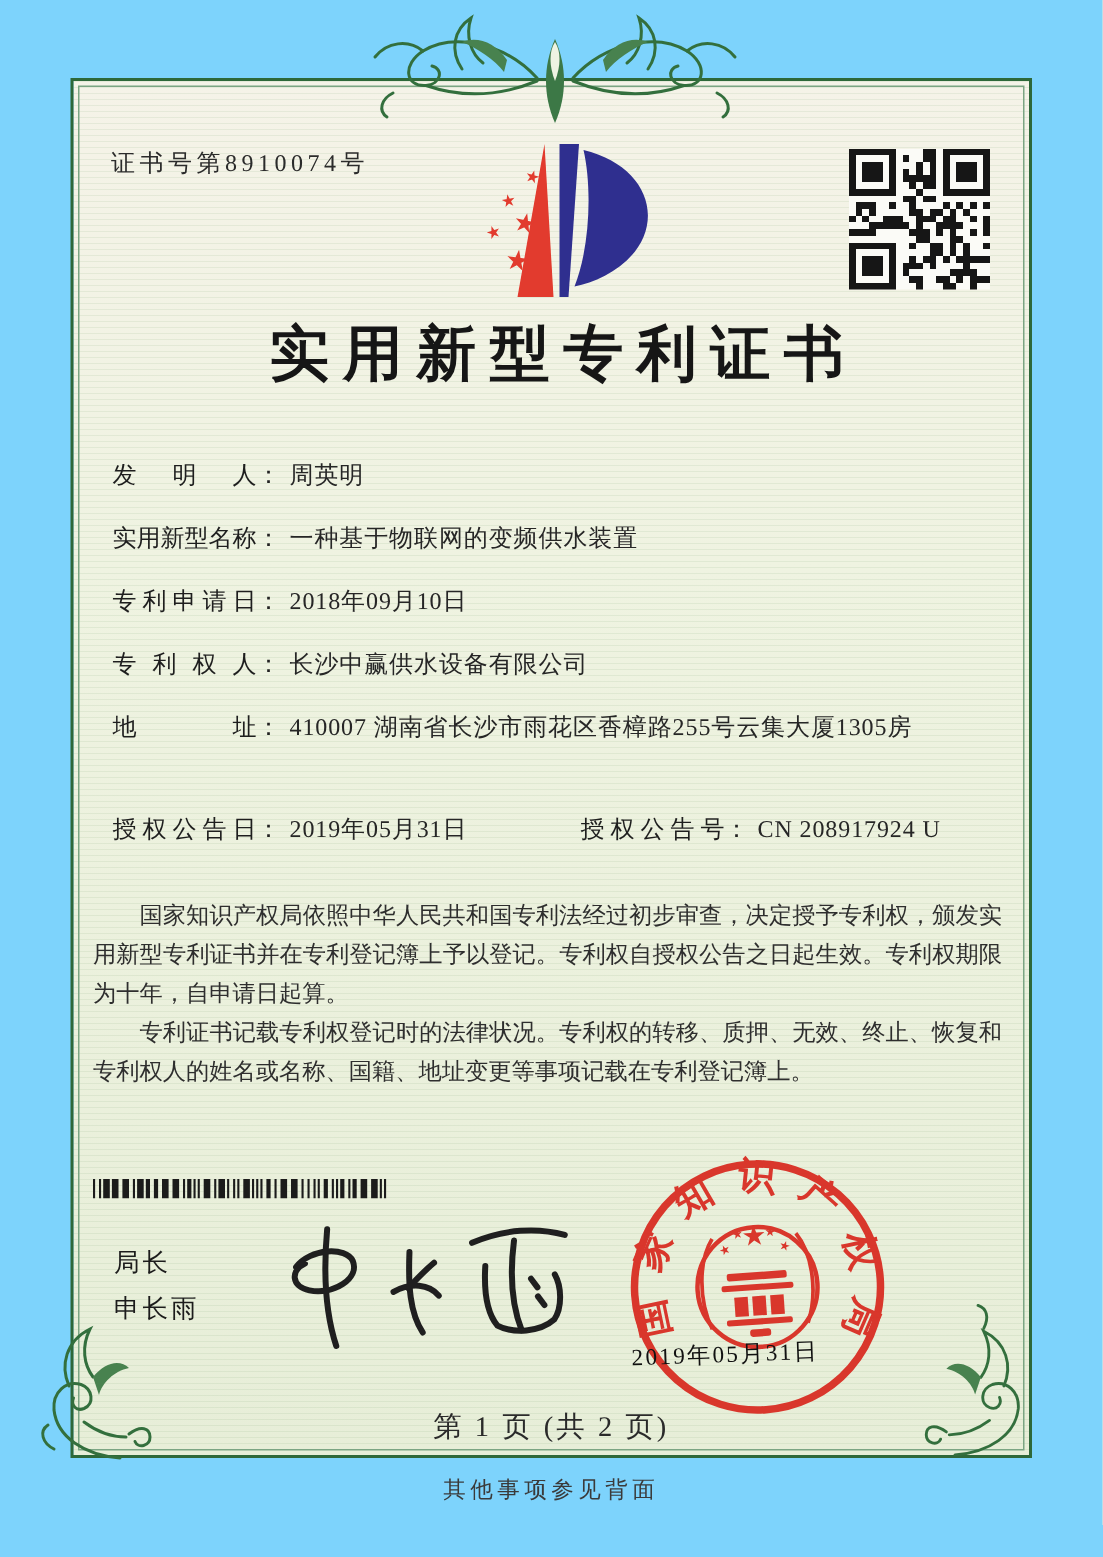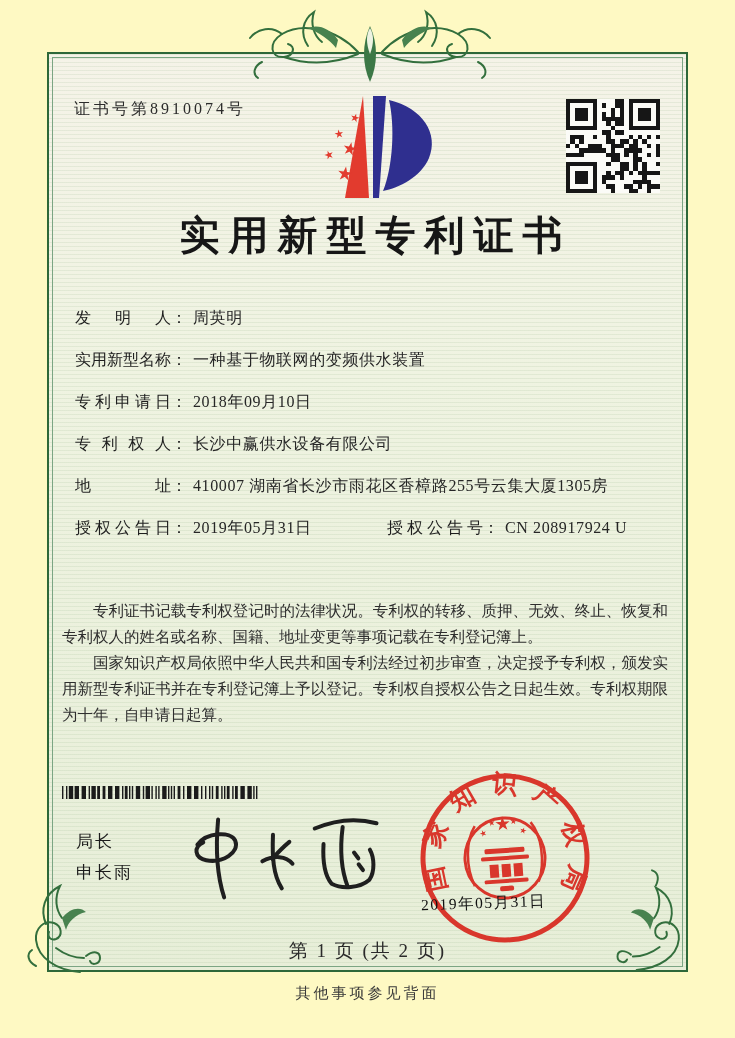--- a/index.html
+++ b/index.html
@@ -1,38 +1,38 @@
 <!DOCTYPE html>
 <html><head>
 <meta charset="utf-8">
 <style>
   html,body{margin:0;padding:0;background:#e9e7de;}
   .page{
     position:relative;width:735px;height:1038px;overflow:hidden;
-    background:#fef9c3;
+    background:#7dd3fc;
     font-family:"Liberation Serif","DejaVu Serif",serif;color:#222;
   }
   .frame{
     position:absolute;left:47px;top:52px;width:637px;height:916px;
     border:2px solid #2e6839;
     background:
       repeating-linear-gradient(180deg, rgba(140,175,130,0.15) 0px, rgba(140,175,130,0.15) 1px, transparent 1px, transparent 4px),
       linear-gradient(180deg,#f5f3e8 0%,#eff3e1 35%,#e7eed8 100%);
   }
   .frame::before{content:"";position:absolute;inset:3px;border:1px solid #7ba583;pointer-events:none;}
   .abs{position:absolute;}
   .cert-no{left:74px;top:99px;font-size:16px;letter-spacing:3px;color:#2b2b2b;}
   .title{left:0;right:0;top:208px;text-align:center;font-size:40px;font-weight:bold;
          letter-spacing:9px;color:#161616;padding-left:16px;}
   .fields{left:75px;top:306px;width:600px;font-size:16px;}
   .field-row{margin-bottom:18px;white-space:nowrap;line-height:24px;}
   .flabel{display:inline-block;width:6em;text-align:justify;text-align-last:justify;vertical-align:top;color:#1e1e1e;}
   .colon{display:inline-block;margin-right:2px;}
   .fvalue{letter-spacing:0.6px;color:#262626;}
-  .pair1{display:inline-block;width:295px;}
+  .pair1{display:inline-block;width:295px;margin-top:26px;}
   .pair2{display:inline-block;margin-left:13px;}
   .paras{left:62px;top:598px;width:606px;font-size:15.5px;line-height:1.68;text-align:justify;color:#2e2e2e;}
   .paras p{margin:0;text-indent:2em;}
   .signer{left:76px;top:826px;font-size:17px;line-height:31px;letter-spacing:2px;color:#1c1c1c;}
   .seal-date{left:421px;top:893px;font-size:15.5px;letter-spacing:1.5px;color:#111;transform:rotate(-2deg);}
   .page-info{left:0;right:0;top:938px;text-align:center;font-size:19px;letter-spacing:2px;color:#2a2a2a;}
   .back-note{left:0;right:0;top:984px;text-align:center;font-size:15px;letter-spacing:3px;color:#3a3a3a;}
   svg{display:block;}
 </style>
 </head>
@@ -351,22 +351,22 @@
         <span class="fvalue">2019年05月31日</span>
       </span>
       <span class="pair2">
         <span class="flabel">授权公告号</span><span class="colon">：</span>
         <span class="fvalue">CN 208917924 U</span>
       </span>
     </div>
   </div>
 
   <div class="abs paras">
+    <p>国家知识产权局依照中华人民共和国专利法经过初步审查，决定授予专利权，颁发实用新型专利证书并在专利登记簿上予以登记。专利权自授权公告之日起生效。专利权期限为十年，自申请日起算。</p>
     <p>专利证书记载专利权登记时的法律状况。专利权的转移、质押、无效、终止、恢复和专利权人的姓名或名称、国籍、地址变更等事项记载在专利登记簿上。</p>
-    <p>国家知识产权局依照中华人民共和国专利法经过初步审查，决定授予专利权，颁发实用新型专利证书并在专利登记簿上予以登记。专利权自授权公告之日起生效。专利权期限为十年，自申请日起算。</p>
   </div>
 
   <svg class="abs" style="left:62px;top:786px;" width="198" height="13" viewBox="0 0 198 13" preserveAspectRatio="none">
       <rect x="0" y="0" width="1.4" height="13" fill="#1b1b1b"></rect>
       <rect x="4" y="0" width="1.4" height="13" fill="#1b1b1b"></rect>
       <rect x="6.8" y="0" width="4.4" height="13" fill="#1b1b1b"></rect>
       <rect x="12.600000000000001" y="0" width="4.4" height="13" fill="#1b1b1b"></rect>
       <rect x="19.6" y="0" width="4.4" height="13" fill="#1b1b1b"></rect>
       <rect x="26.6" y="0" width="1.4" height="13" fill="#1b1b1b"></rect>
       <rect x="29.400000000000002" y="0" width="4.4" height="13" fill="#1b1b1b"></rect>

